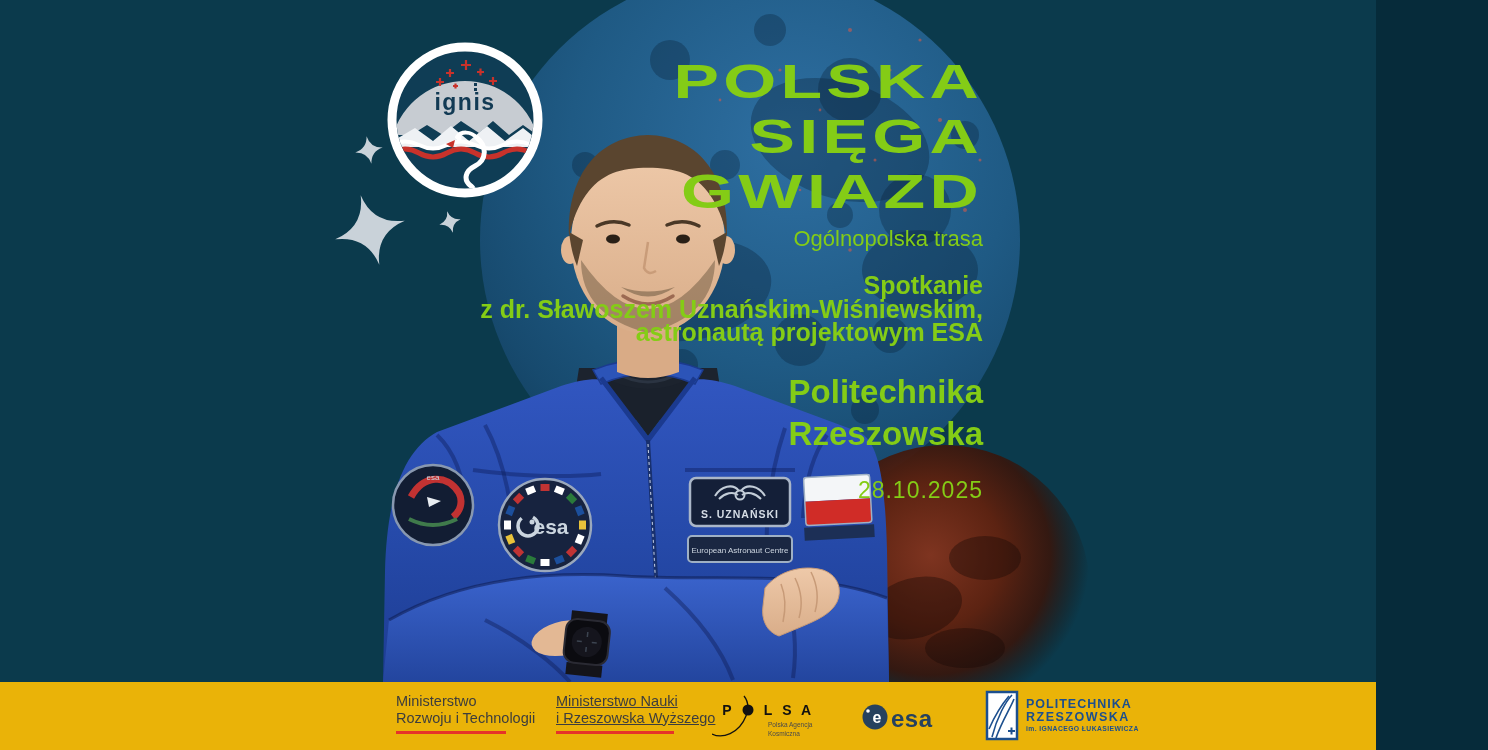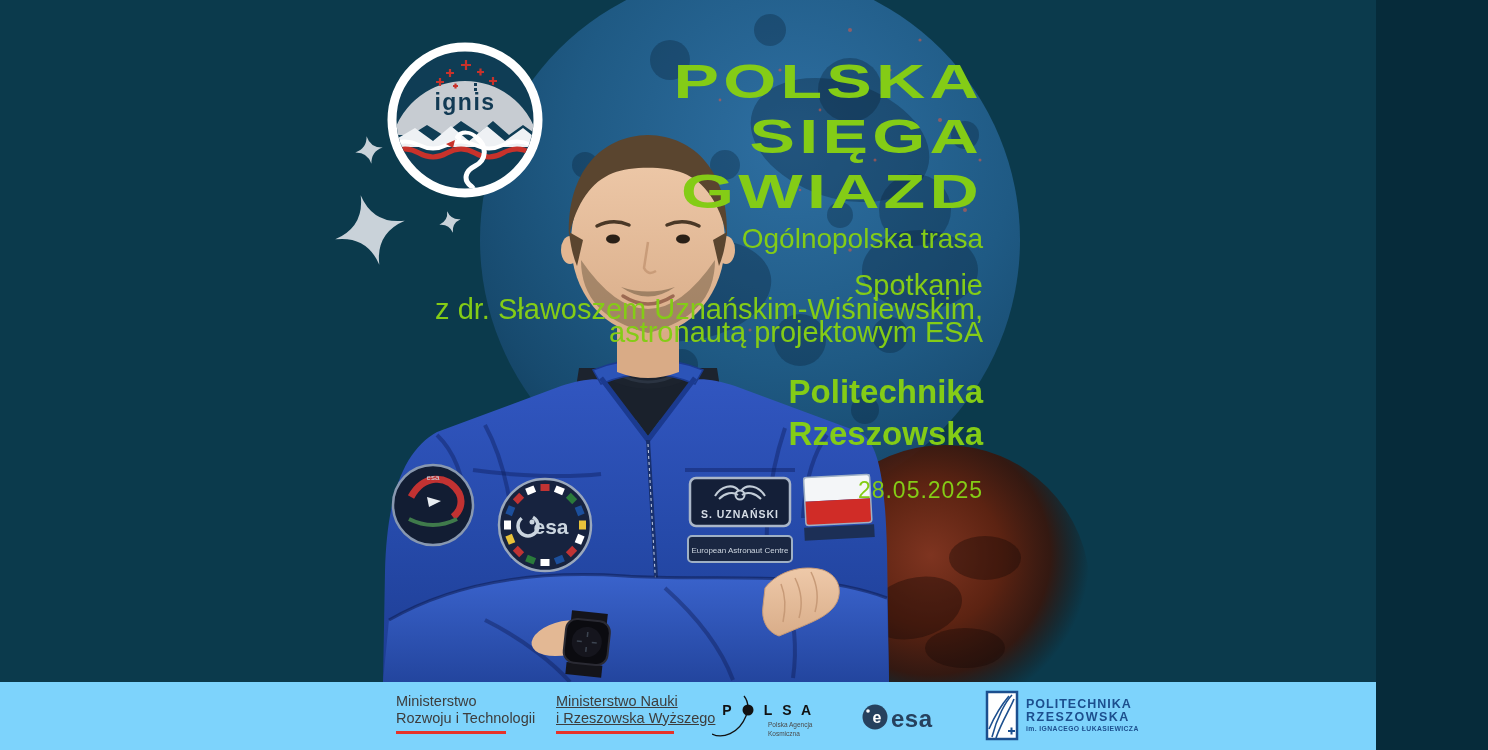--- a/index.html
+++ b/index.html
@@ -3,26 +3,26 @@
 <meta charset="utf-8">
 <style>
   html,body{margin:0;padding:0;background:#062b3a;}
   .canvas{position:relative;width:1376px;height:750px;overflow:hidden;
           background:#0b3a4c;font-family:"Liberation Sans",sans-serif;}
   .abs{position:absolute;}
   
   .text-col{position:absolute;top:42px;right:393px;text-align:right;color:#84cc16;width:720px;margin-top:12px;}
   .hl-line{font-size:48px;font-weight:bold;line-height:55px;letter-spacing:3px;
            transform:scaleX(1.42);transform-origin:100% 50%;white-space:nowrap;}
-  .subtitle{margin-top:6px;font-size:28px;line-height:27px;font-weight:400;}
-  .event{margin-top:22px;font-size:29px;line-height:23.5px;font-weight:400;}
+  .subtitle{margin-top:6px;font-size:22px;line-height:27px;font-weight:400;}
+  .event{margin-top:22px;font-size:25px;line-height:23.5px;font-weight:700;}
   .venue{margin-top:26px;font-size:33px;line-height:42px;font-weight:bold;}
   .date{margin-top:22px;font-size:23px;letter-spacing:1px;}
   
-  .footer{position:absolute;left:0;bottom:0;width:1488px;height:68px;background:#7dd3fc;}
+  .footer{position:absolute;left:0;bottom:0;width:1488px;height:68px;background:#eab308;}
   .ministry{position:absolute;color:#3d3d3d;font-size:14.5px;line-height:16.5px;}
   .ministry .bar{height:3px;background:#e63329;margin-top:5px;}
   .m1{left:396px;top:11px;} .m1 .bar{width:110px;}
   .m2{left:556px;top:11px;text-decoration:underline;} .m2 .bar{width:118px;}
   svg text{font-family:"Liberation Sans",sans-serif;}
 </style>
 </head>
 <body>
 
 <div class="canvas">
@@ -295,21 +295,21 @@
     </div>
     <div class="event">
       <div>Spotkanie</div>
       <div>z dr. Sławoszem Uznańskim-Wiśniewskim,</div>
       <div>astronautą projektowym ESA</div>
     </div>
     <div class="venue">
       <div>Politechnika</div>
       <div>Rzeszowska</div>
     </div>
-    <div class="date">28.05.2025</div>
+    <div class="date">28.10.2025</div>
   </div>
 
   <div class="footer">
 
     <div class="ministry m1">
       <div>Ministerstwo</div>
       <div>Rozwoju i Technologii</div>
       <div class="bar"></div>
     </div>
 

